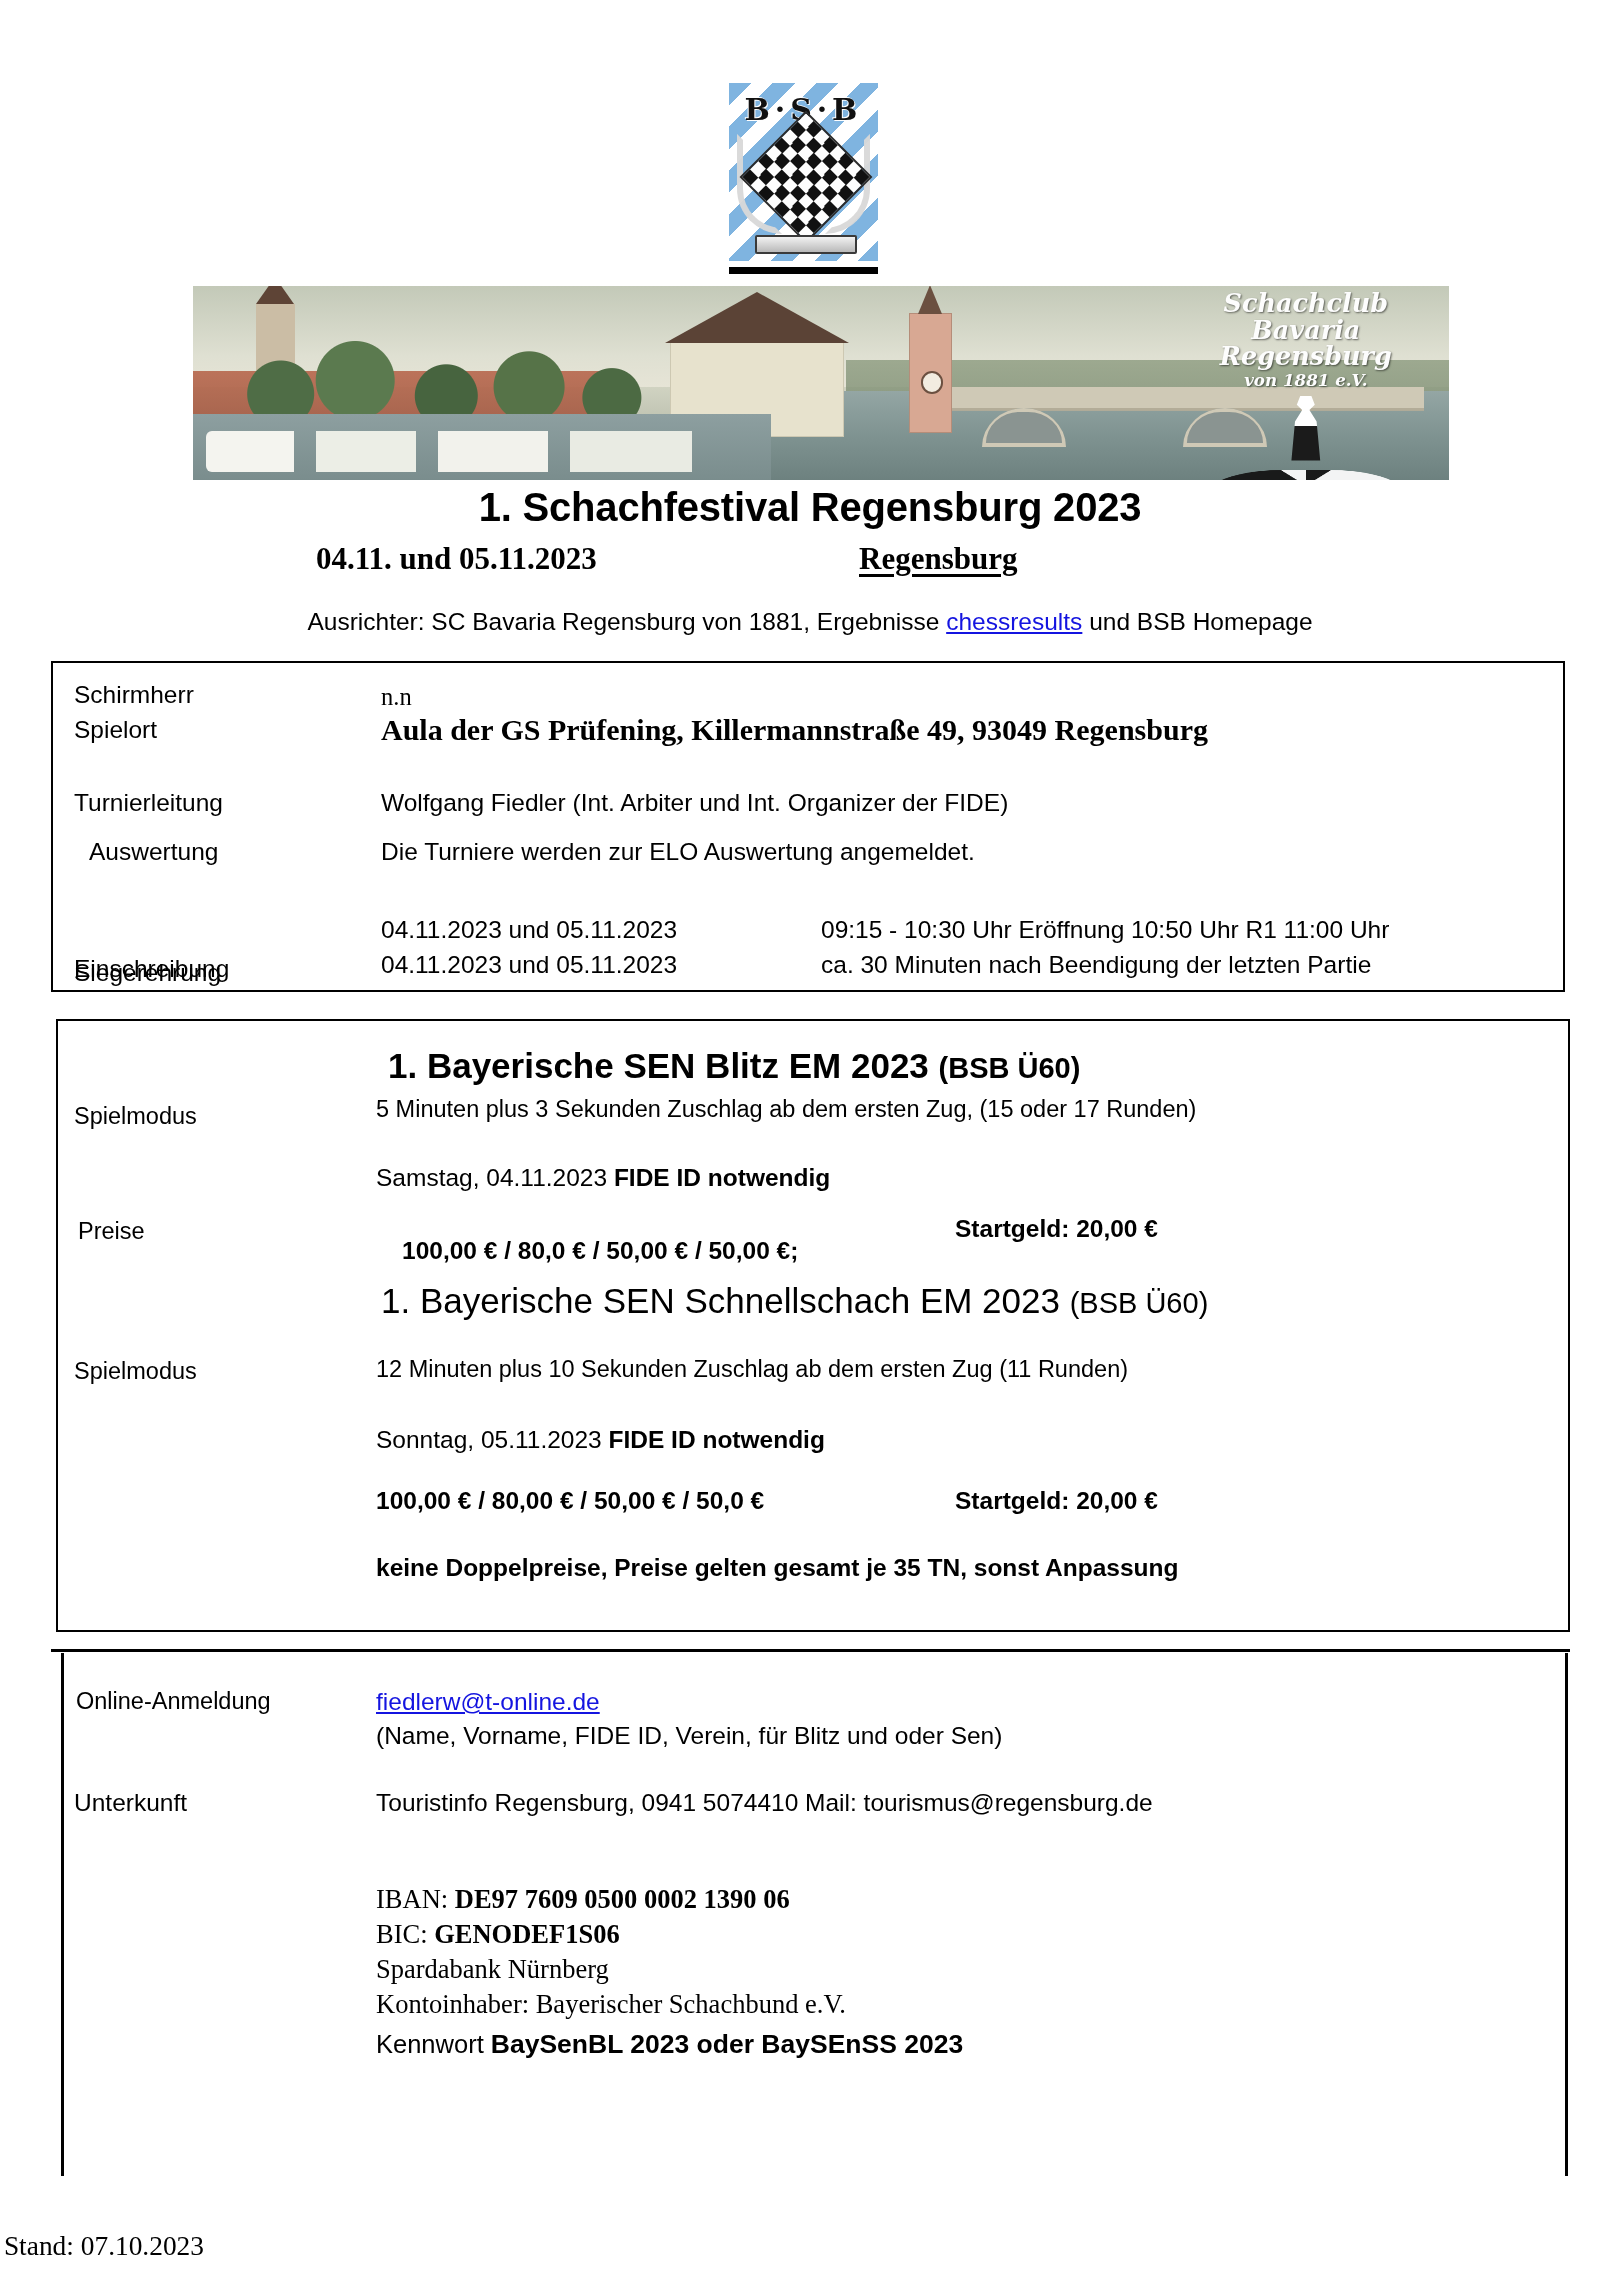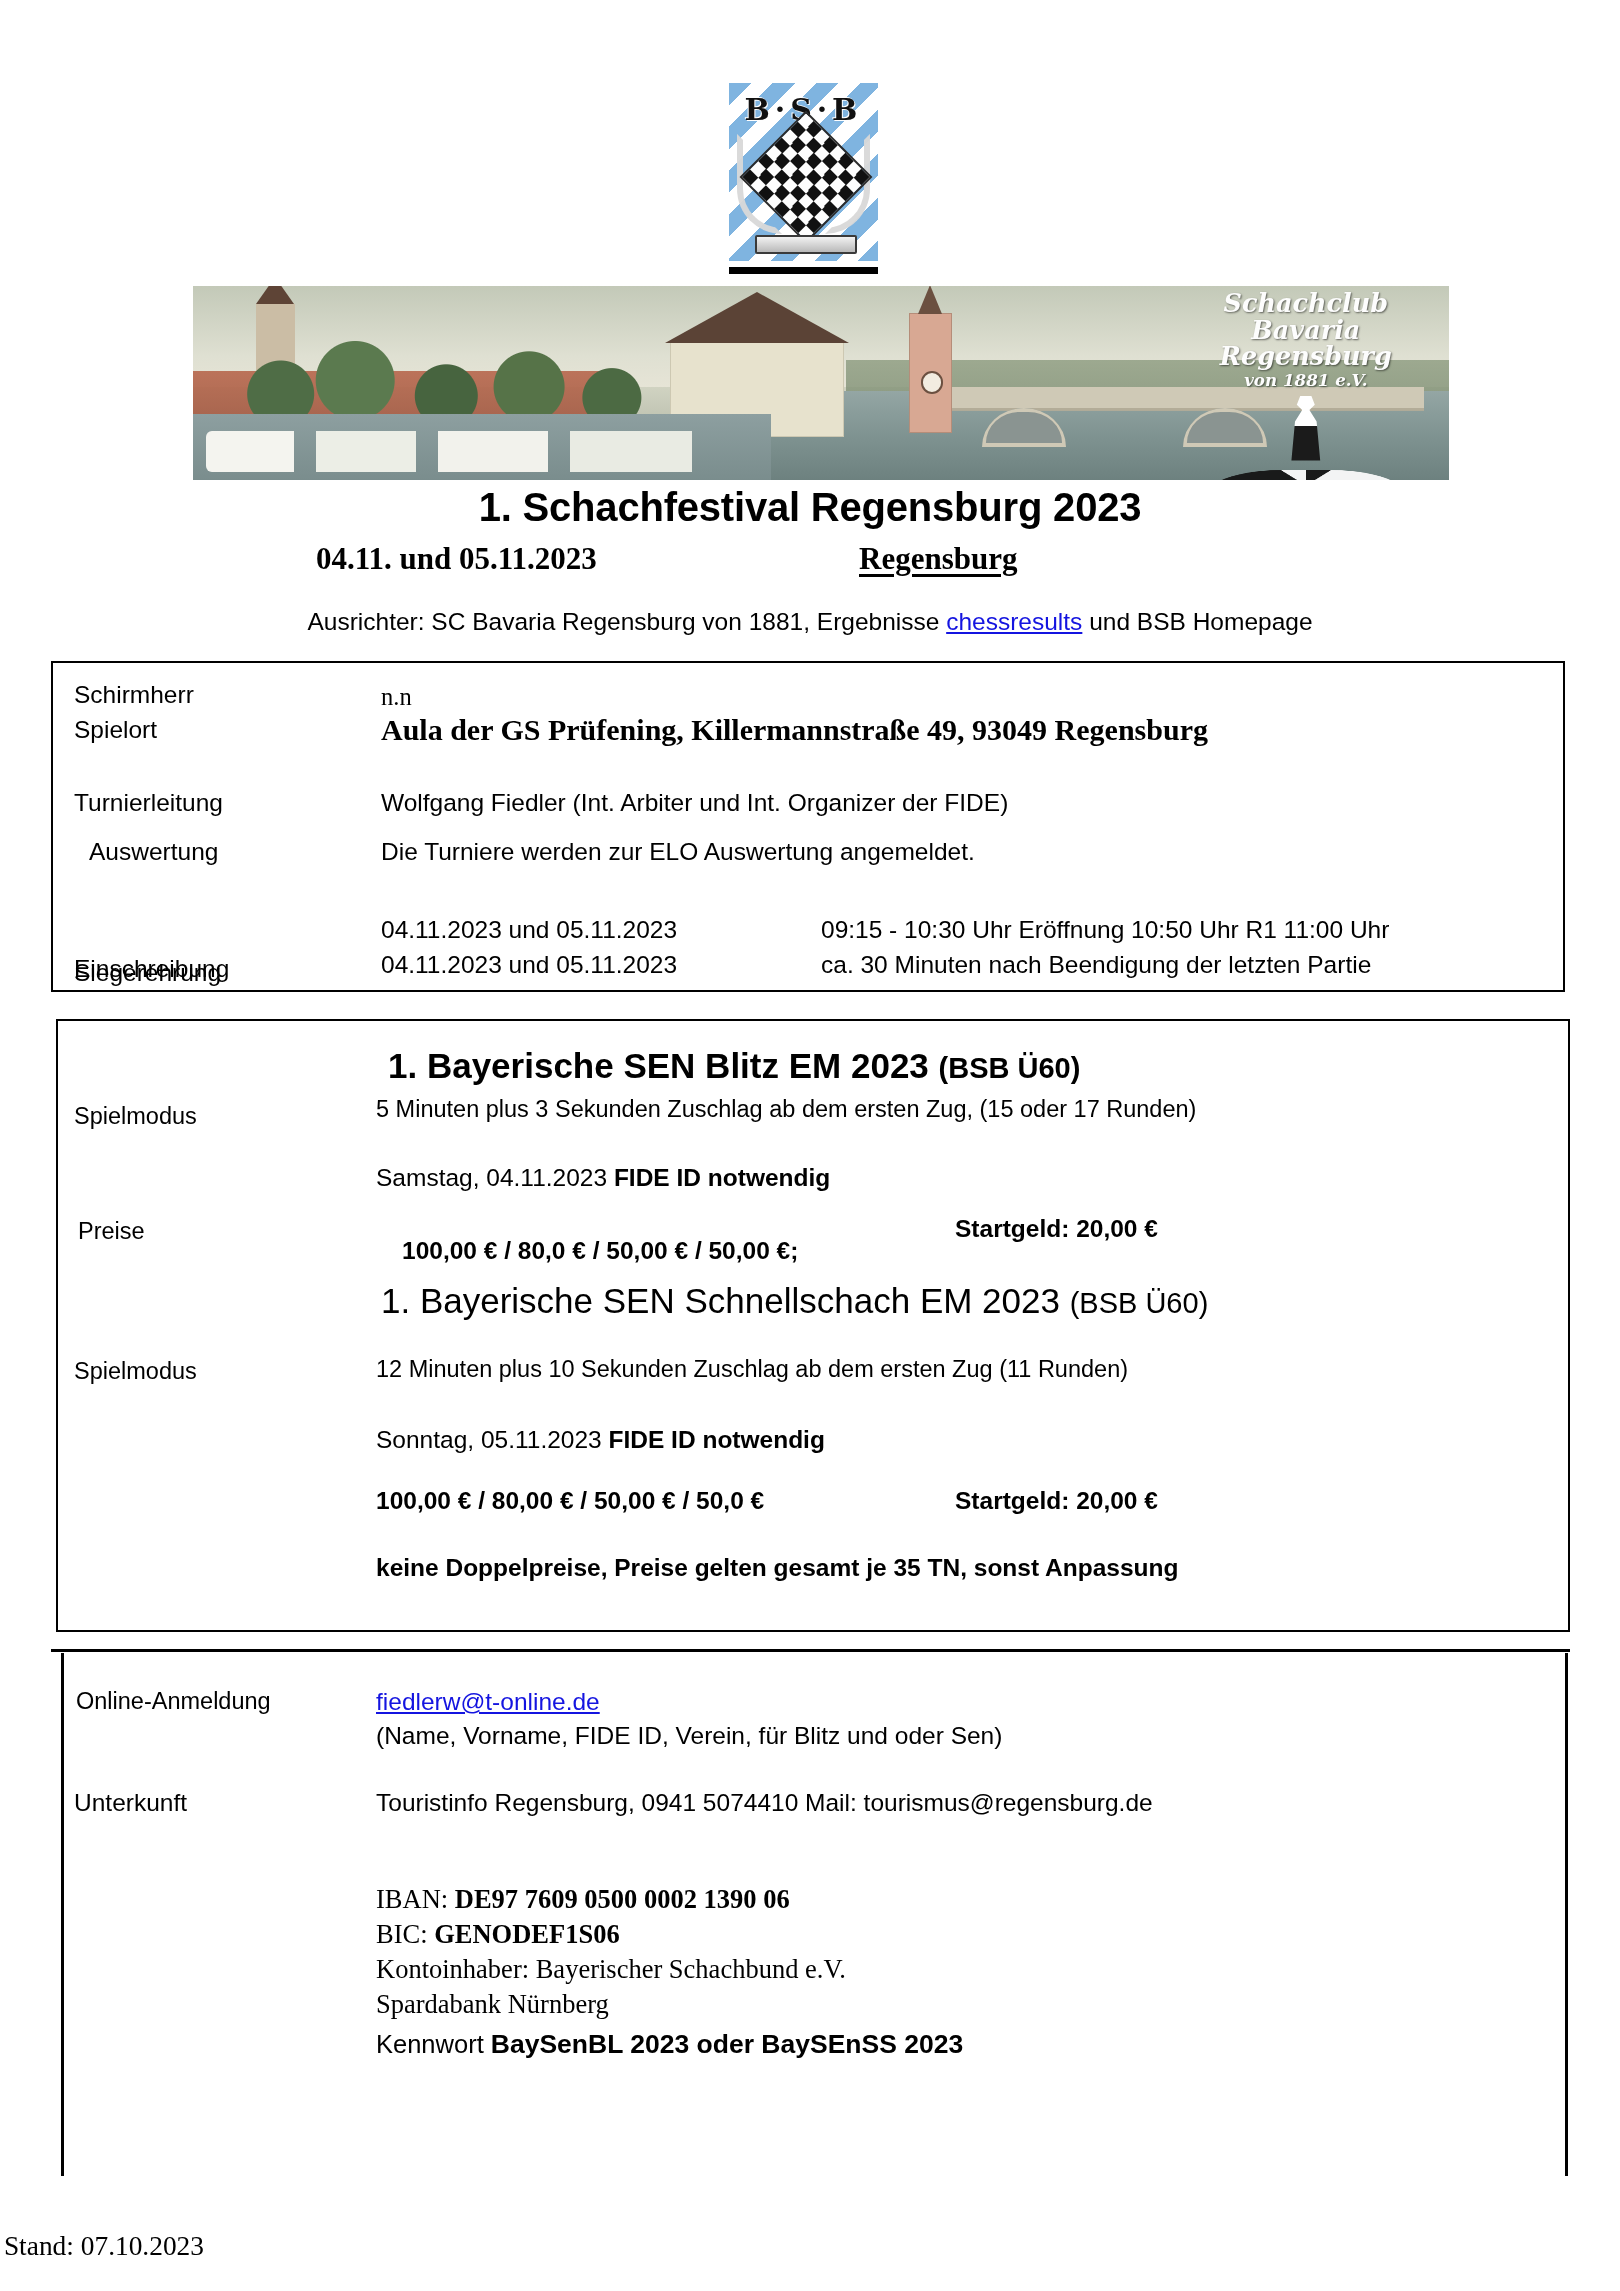--- a/index.html
+++ b/index.html
@@ -483,20 +483,20 @@
 <div class="lblb" id="reg-lbl">Online-Anmeldung</div>
 <a id="reg-mail" href="#">fiedlerw@t-online.de</a>
 <div id="reg-hint">(Name, Vorname, FIDE ID, Verein, für Blitz und oder Sen)</div>
 
 <div class="lbl" id="unterk-l">Unterkunft</div>
 <div id="unterk-v">Touristinfo Regensburg, 0941 5074410  Mail: tourismus@regensburg.de</div>
 
 <div id="bank">
   <div><span>IBAN: </span><span class="bb">DE97 7609 0500 0002 1390 06</span></div>
   <div><span>BIC:  </span><span class="bb">GENODEF1S06</span></div>
+  <div>Spardabank Nürnberg</div>
   <div>Kontoinhaber: Bayerischer Schachbund e.V.</div>
-  <div>Spardabank Nürnberg</div>
 </div>
 
 <div id="kennwort"><span>Kennwort  </span><span class="kb">BaySenBL 2023 oder BaySEnSS 2023</span></div>
 
 <div id="stand">Stand: 07.10.2023</div>
 
 
 </body></html>

